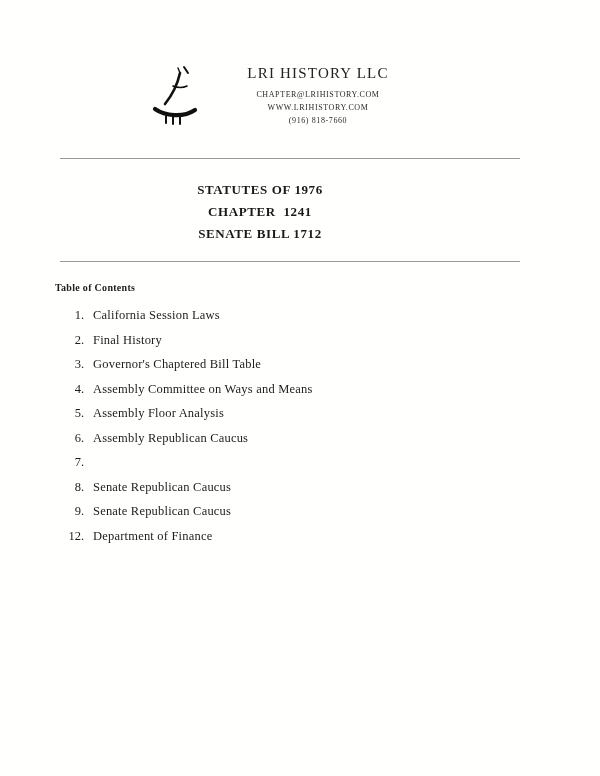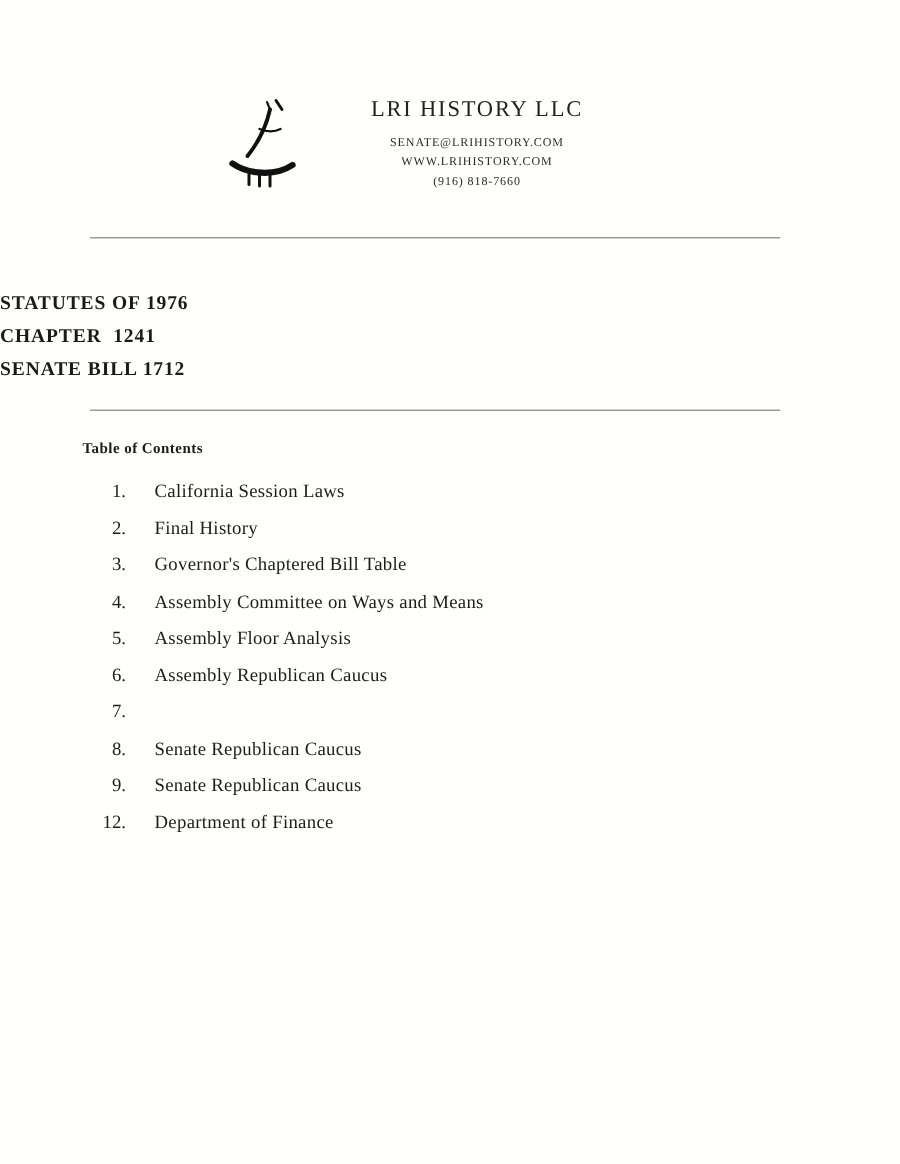--- a/index.html
+++ b/index.html
@@ -55,23 +55,23 @@
     border: none;
     border-top: 1px solid #9a9a9a;
     width: 460px;
     margin-left: 60px;
   }
   .rule-1 { margin-top: 30px; }
   .rule-2 { margin-top: 16px; }
 
   
   .statutes {
-    margin-top: 32px;
+    margin-top: 20px;
     margin-right: 80px;
-    text-align: left;
+    text-align: center;
   }
   .statute-line {
     font-weight: bold;
     font-size: 13px;
     letter-spacing: 0.6px;
     line-height: 22px;
     white-space: pre;
     color: #1a1a1a;
   }
 
@@ -92,21 +92,21 @@
     font-size: 12.5px;
     line-height: 13px;
   }
   .toc-num {
     display: inline-block;
     width: 28px;
     text-align: right;
     flex: 0 0 auto;
   }
   .toc-text {
-    margin-left: 19px;
+    margin-left: 9px;
     letter-spacing: 0.2px;
   }
 </style>
 </head>
 <body>
 
 <div class="page">
 
   <div class="letterhead">
     <span class="logo">
@@ -118,21 +118,21 @@
           <path d="M28 22 C33 24, 38 24, 42 22" stroke-width="1.6"></path>
           <path d="M10 45 C20 52, 38 54, 50 46" stroke-width="4.2"></path>
           <path d="M21 52 l0 7" stroke-width="2"></path>
           <path d="M28 53 l0 7" stroke-width="2"></path>
           <path d="M35 53 l0 7" stroke-width="2"></path>
         </g>
       </svg>
     </span>
     <div class="letterhead-text">
       <div class="company-name">LRI HISTORY LLC</div>
-      <div class="contact-line">SENATE@LRIHISTORY.COM</div>
+      <div class="contact-line">CHAPTER@LRIHISTORY.COM</div>
       <div class="contact-line">WWW.LRIHISTORY.COM</div>
       <div class="contact-line">(916) 818-7660</div>
     </div>
   </div>
 
   <hr class="rule rule-1">
 
   <div class="statutes">
     <div class="statute-line">STATUTES OF 1976</div>
     <div class="statute-line">CHAPTER  1241</div>

